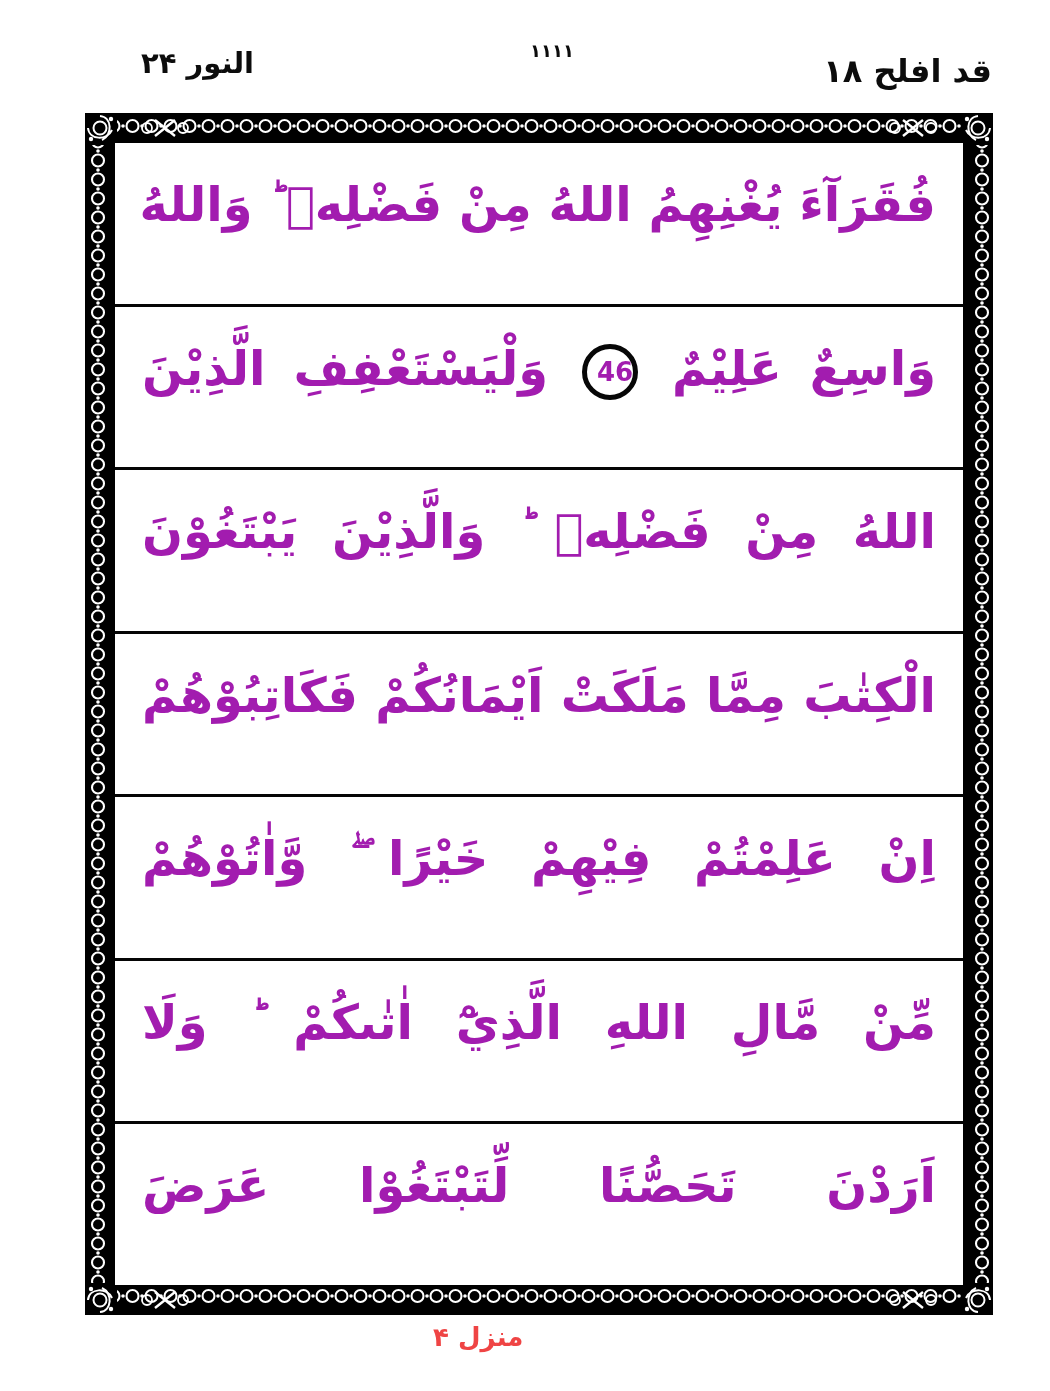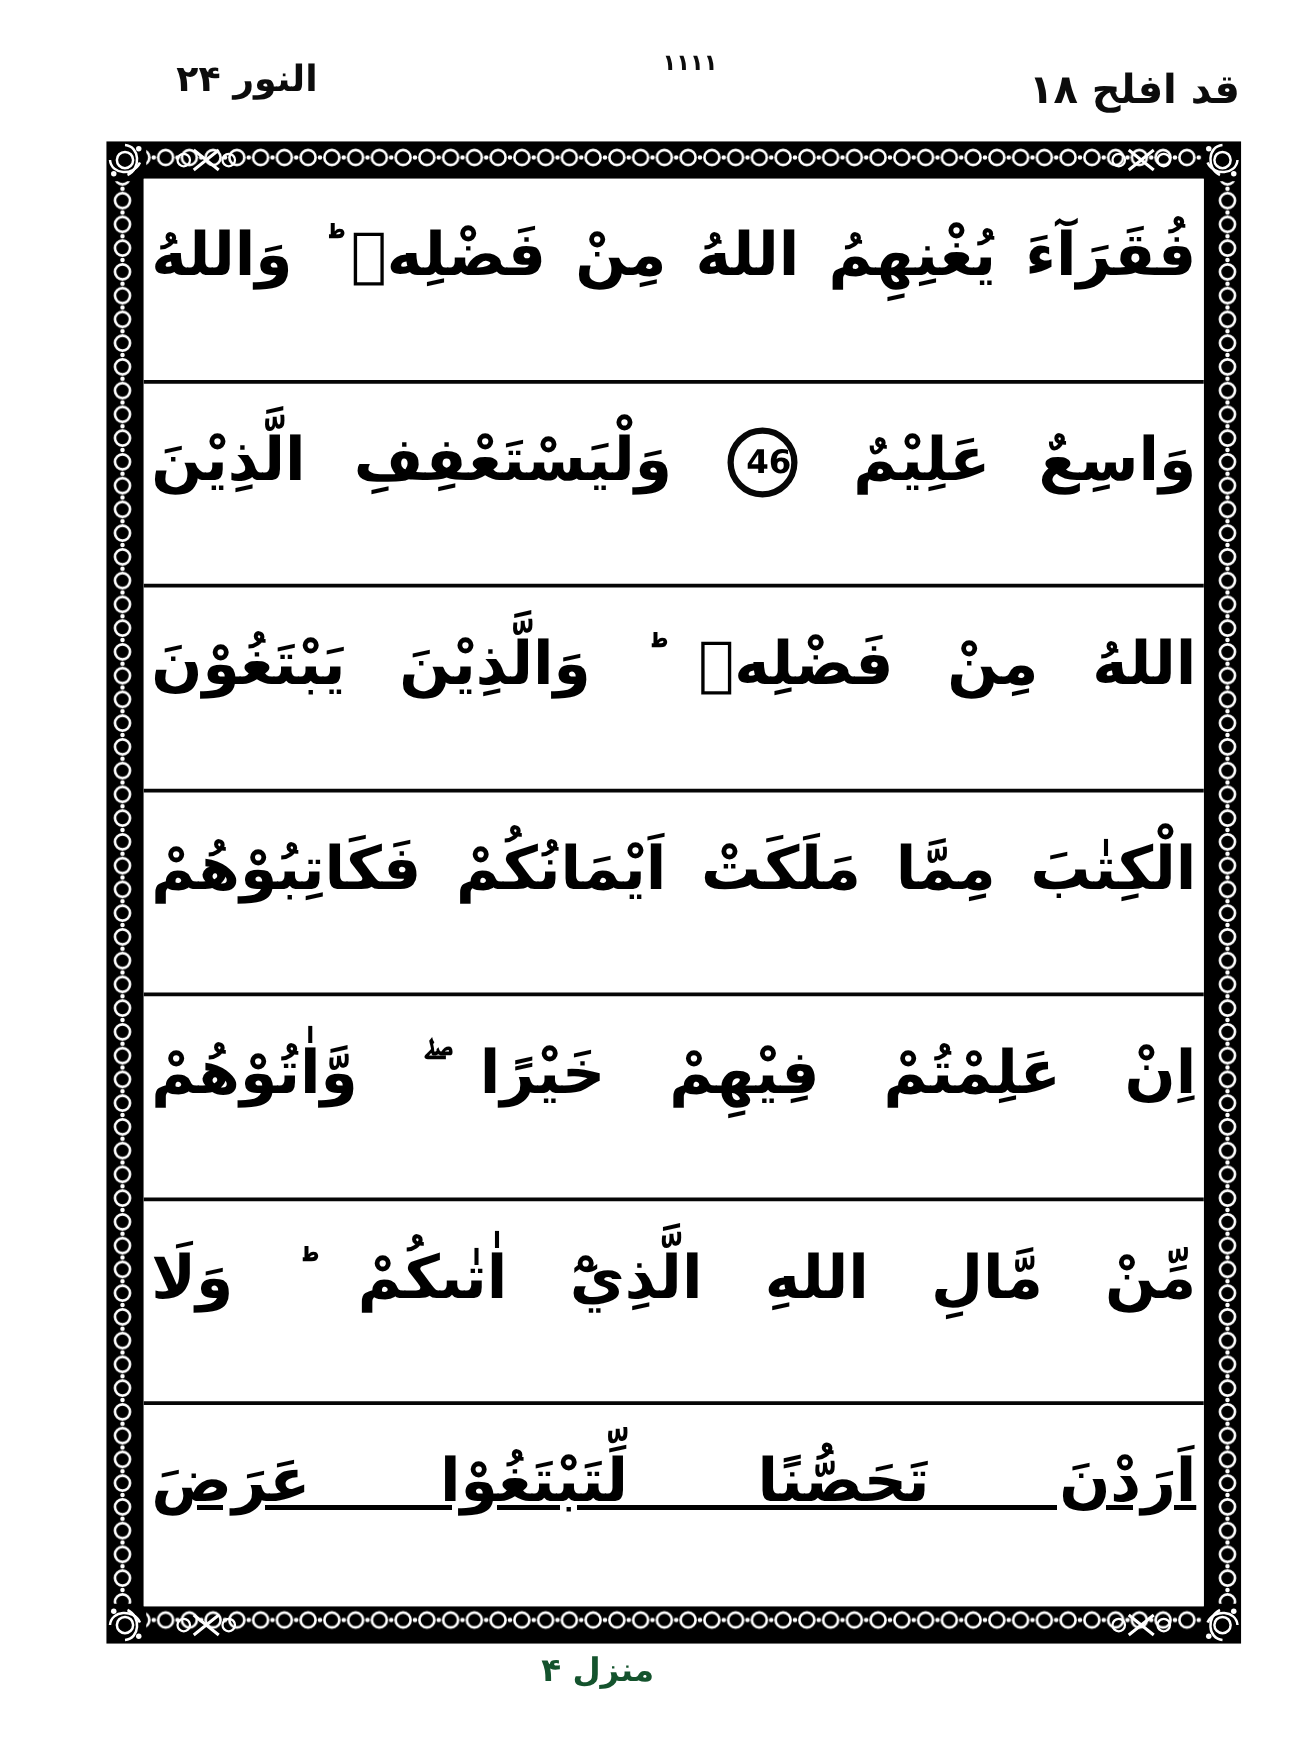--- a/index.html
+++ b/index.html
@@ -29,41 +29,41 @@
     position:absolute;left:30px;top:30px;width:848px;height:1142px;
     background:#ffffff;display:flex;flex-direction:column;
   }
   .row{
     flex:1 1 0;
     border-bottom:3px solid #050505;
     direction:rtl;
     text-align:justify;
     text-align-last:justify;
     -moz-text-align-last:justify;
-    padding:0 6px;
+    padding:0 27px;
     font-size:48px;
     font-weight:bold;
     line-height:123px;
-    color:#000000;
+    color:#a21caf;
     white-space:nowrap;
     overflow:hidden;
   }
-  .row:last-child{border-bottom:none;text-decoration:underline;}
+  .row:last-child{border-bottom:none;}
   .ayah-marker{
     display:inline-block;box-sizing:border-box;
     width:56px;height:56px;
     border:5px solid #070707;border-radius:50%;
     font-size:26px;line-height:46px;text-align:center;
     vertical-align:middle;font-weight:bold;
     margin:0 6px;
   }
   
   .footer-label{
     position:absolute;left:433px;top:1322px;
-    direction:rtl;font-size:26px;font-weight:bold;color:#14532d;white-space:nowrap;
+    direction:rtl;font-size:26px;font-weight:bold;color:#ef4444;white-space:nowrap;
   }
 </style>
 </head>
 <body>
 
 <div class="page">
 
   <div class="hdr hdr-surah">النور ٢۴</div>
   <div class="hdr hdr-page">١١١١</div>
   <div class="hdr hdr-juz">قد افلح ١٨</div>

